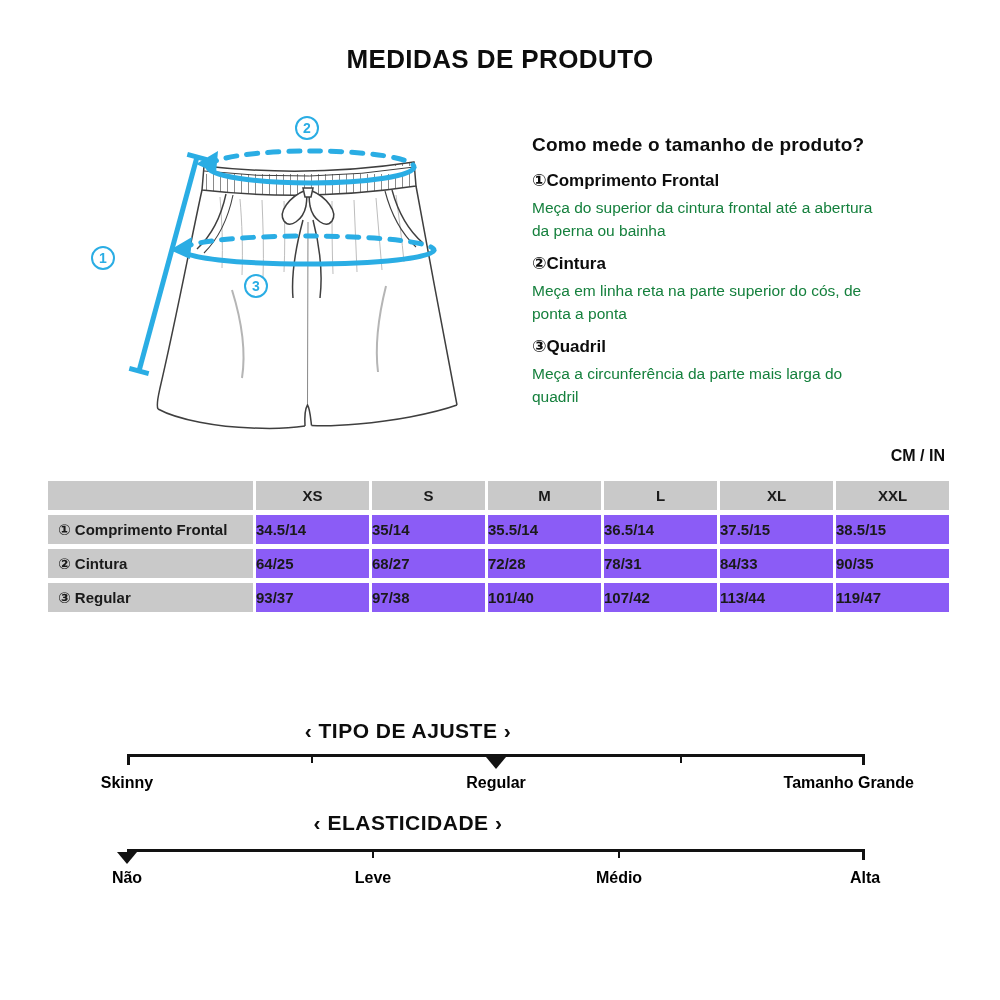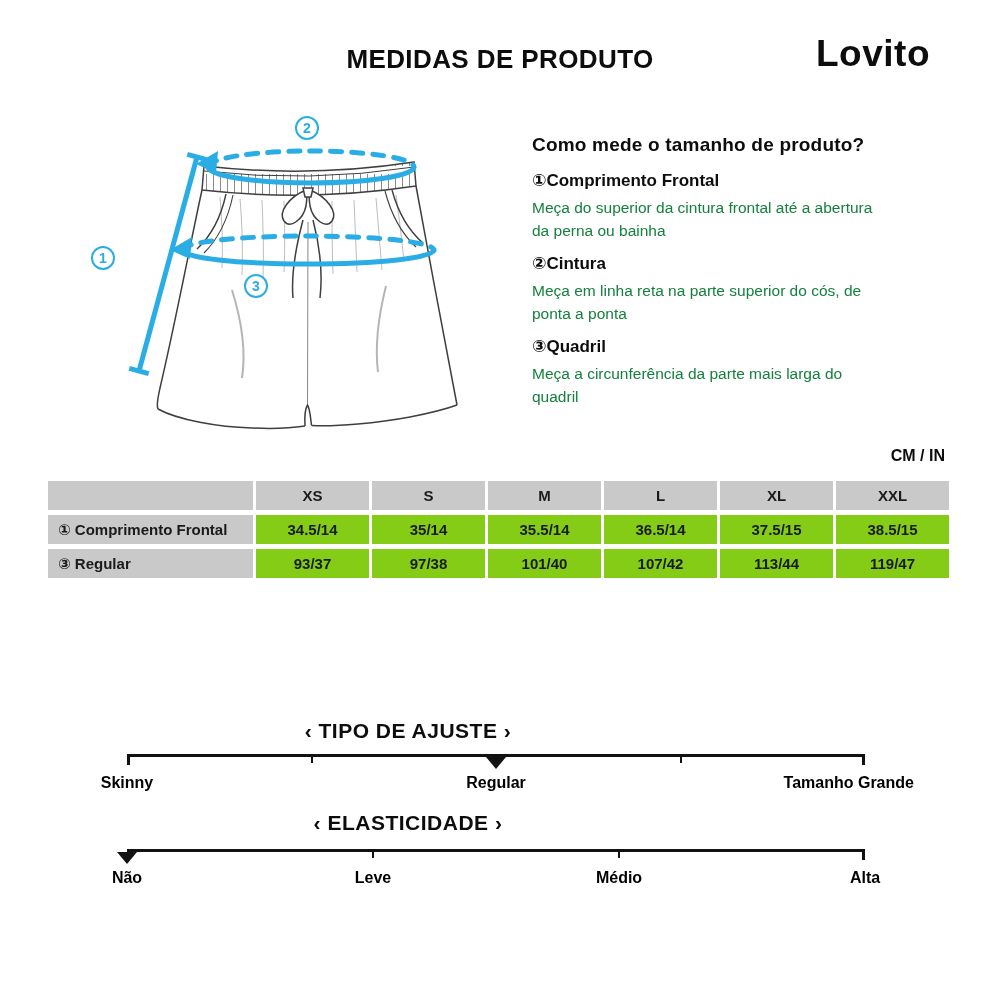--- a/index.html
+++ b/index.html
@@ -19,21 +19,21 @@
   .g-item-title { font-size:17px; font-weight:bold; color:#0d0d0d; margin-top:11px; margin-bottom:5px; }
   .g-desc { font-size:15.5px; color:#15803d; line-height:23px; }
 
   .unit-label { position:absolute; left:48px; top:447px; width:897px; text-align:right;
                 font-size:16px; font-weight:bold; color:#0d0d0d; }
 
   table.size { position:absolute; left:45px; top:476px; border-collapse:separate; border-spacing:3px 5px; }
   table.size td { height:29px; font-size:15px; font-weight:bold; color:#1a1a1a; vertical-align:middle; }
   td.hc { background:#c9c9c9; width:113px; text-align:center; }
   td.lc { background:#c9c9c9; width:205px; text-align:left; padding-left:10px; }
-  td.dc { background:#84cc16; width:113px; text-align:center; }
+  td.dc { background:#8b5cf6; width:113px; text-align:left; }
 
   .footnote { position:absolute; top:637px; left:0; width:1000px; text-align:center;
               font-size:15px; font-weight:bold; color:#0d0d0d; }
 
   .scale-heading { position:absolute; left:0; width:816px; text-align:center;
                    font-size:21px; font-weight:bold; letter-spacing:.5px; color:#0d0d0d; }
   .sh-a { top:719px; } .sh-b { top:811px; }
 
   .scale { position:absolute; left:127px; width:738px; height:42px; }
   .sc-a { top:754px; } .sc-b { top:849px; }
@@ -45,21 +45,20 @@
                    border-top:12px solid #121212; }
   .scale .s-label { position:absolute; top:20px; transform:translateX(-50%); white-space:nowrap;
                     font-size:16px; font-weight:bold; color:#000000; }
 </style>
 </head>
 <body>
 
 <div class="page">
 
   <div class="title">MEDIDAS DE PRODUTO</div>
-  <div class="logo">Lovito</div>
 
   <svg class="diagram" viewBox="0 0 440 345" xmlns="http://www.w3.org/2000/svg">
     <defs>
       <pattern id="hatch" width="7" height="36" patternUnits="userSpaceOnUse">
         <line x1="3.5" y1="2" x2="3.5" y2="30" stroke="#8a8a8a" stroke-width="1"></line>
       </pattern>
     </defs>
 
     <path d="M 134 66 Q 240 78 344 62 L 346 86 Q 240 102 132 90 Z" fill="url(#hatch)" stroke="#3f3f3f" stroke-width="1.5"></path>
     <path d="M 134 71 Q 240 83 344 67" fill="none" stroke="#3f3f3f" stroke-width="1"></path>
@@ -173,20 +172,29 @@
       <td class="hc">XXL</td>
     </tr>
     <tr>
       <td class="lc">① Comprimento Frontal</td>
       <td class="dc">34.5/14</td>
       <td class="dc">35/14</td>
       <td class="dc">35.5/14</td>
       <td class="dc">36.5/14</td>
       <td class="dc">37.5/15</td>
       <td class="dc">38.5/15</td>
+    </tr>
+    <tr>
+      <td class="lc">② Cintura</td>
+      <td class="dc">64/25</td>
+      <td class="dc">68/27</td>
+      <td class="dc">72/28</td>
+      <td class="dc">78/31</td>
+      <td class="dc">84/33</td>
+      <td class="dc">90/35</td>
     </tr>
     <tr>
       <td class="lc">③ Regular</td>
       <td class="dc">93/37</td>
       <td class="dc">97/38</td>
       <td class="dc">101/40</td>
       <td class="dc">107/42</td>
       <td class="dc">113/44</td>
       <td class="dc">119/47</td>
     </tr>

